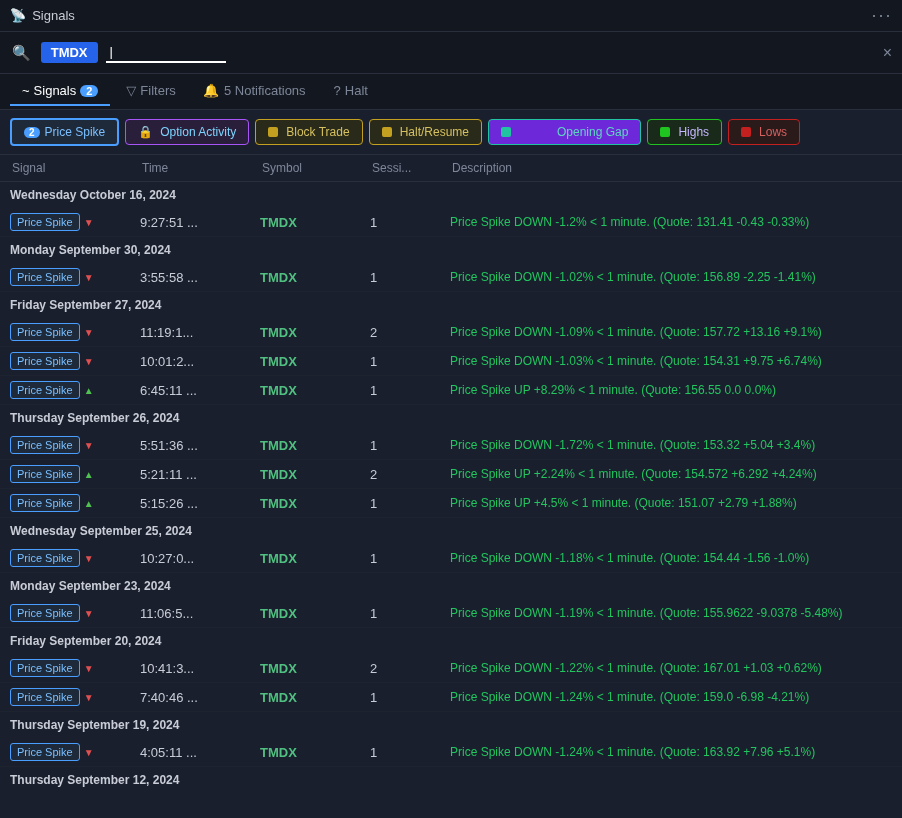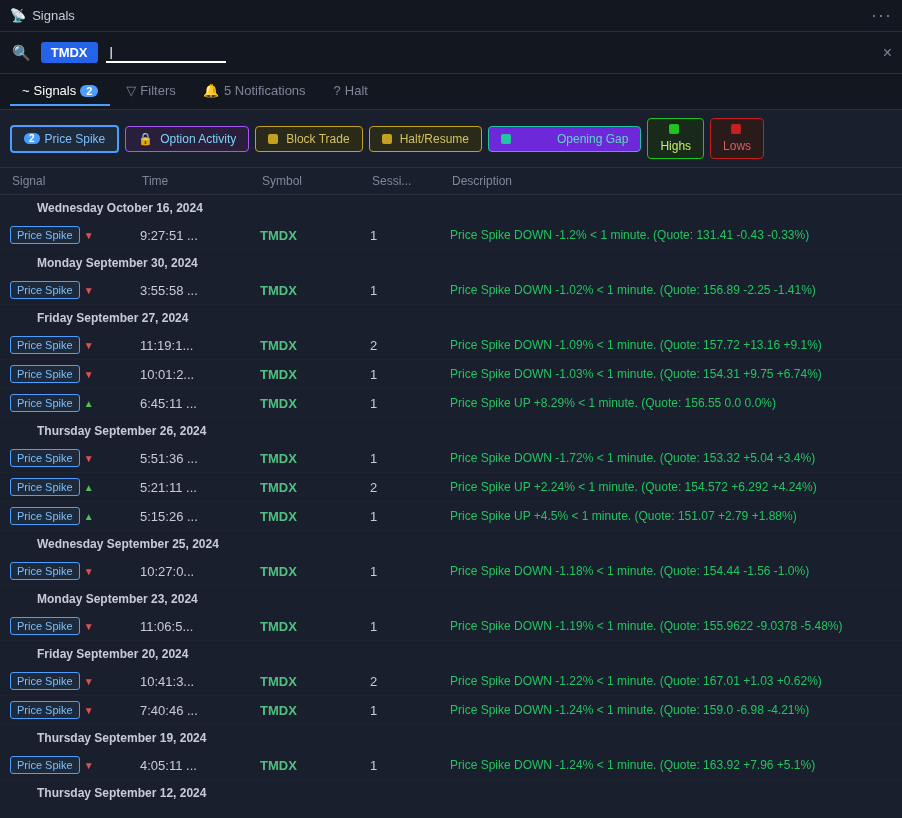--- a/index.html
+++ b/index.html
@@ -144,29 +144,27 @@
       border-color: #c4a020;
     }
     .st-gap {
       background: #6d28d9;
       color: #60d4c4;
       border-color: #20c4a0;
       gap: 43px;
     }
     .st-highs {
       background: #1a2a1a;
-      color: #bef264;
+      color: #c4b5fd;
       border-color: #20c420;
-      flex-direction: column;
     }
     .st-lows {
       background: #2a1a1a;
       color: #d46060;
       border-color: #c42020;
-      flex-direction: column;
     }
     .count-badge {
       background: #4a9eff;
       color: #fff;
       border-radius: 10px;
       font-size: 10px;
       padding: 0 5px;
       font-weight: bold;
     }
 
@@ -193,21 +191,20 @@
     .table-body::-webkit-scrollbar-thumb {
       background: #3a3f4e;
       border-radius: 3px;
     }
     .date-row {
       padding: 6px 10px;
       font-weight: bold;
       font-size: 12px;
       color: #c8ccd6;
       background: #1a1f2e;
-      margin-left: 27px;
     }
     .data-row {
       display: grid;
       grid-template-columns: 130px 120px 110px 80px 1fr;
       padding: 5px 10px;
       align-items: center;
       border-bottom: 1px solid #1e2330;
       cursor: pointer;
     }
     .signal-cell {

